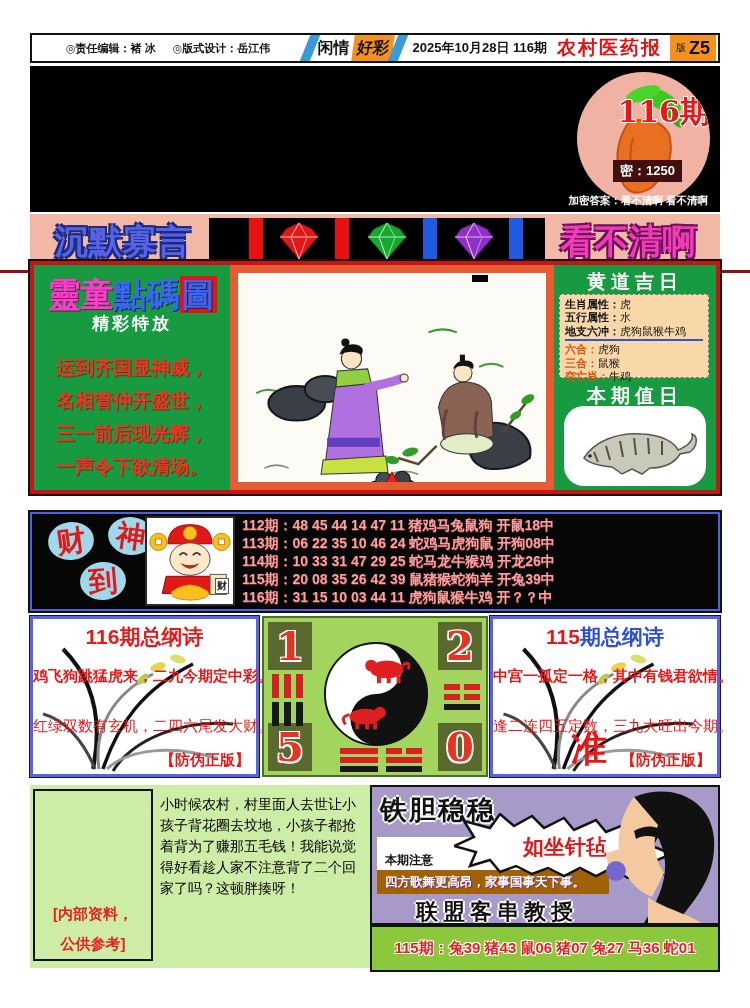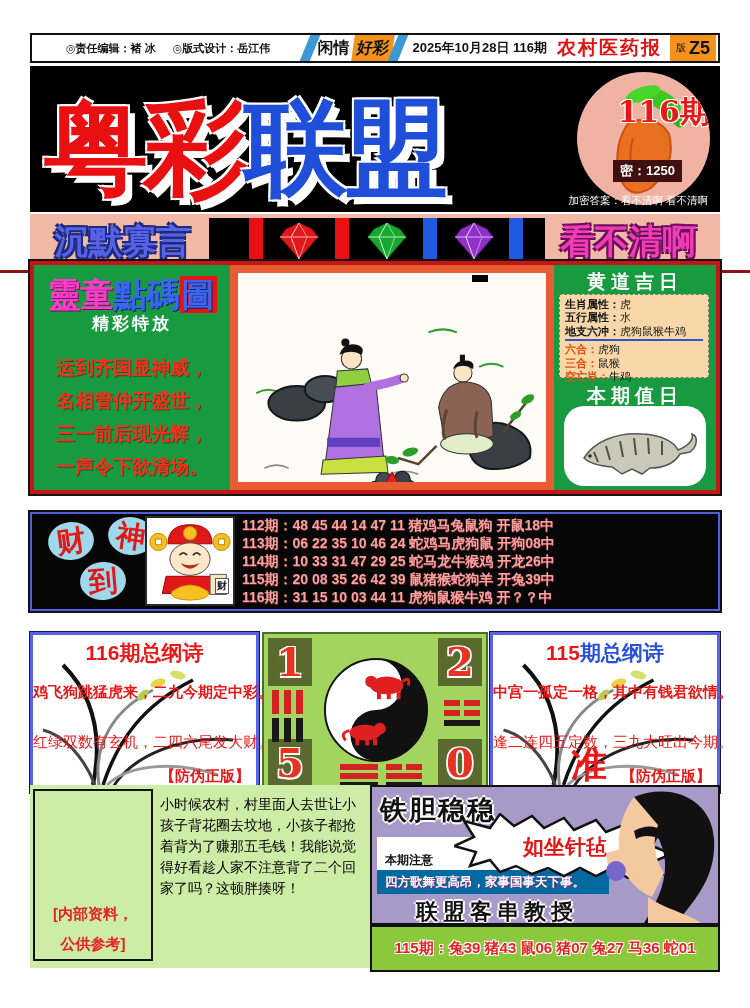--- a/index.html
+++ b/index.html
@@ -31,21 +31,21 @@
             letter-spacing:-4px;white-space:nowrap;
             text-shadow:-2px -2px 0 #fff,2px -2px 0 #fff,-2px 2px 0 #fff,2px 2px 0 #fff,7px 7px 0 #fff;}
   .t-red{color:#e81010;} .t-blue{color:#1f4fd8;}
   .m-circle{position:absolute;left:547px;top:6px;width:133px;height:133px;border-radius:50%;
             background:#f0b2a2;overflow:hidden;}
   .m-issue{position:absolute;left:0;top:20px;width:100%;text-align:right;font-size:30px;font-weight:bold;
            color:#e81818;font-family:"DejaVu Serif","Liberation Serif",serif;
            text-shadow:-1px -1px 0 #fff,1px -1px 0 #fff,-1px 1px 0 #fff,1px 1px 0 #fff;z-index:3;}
   .m-secret{position:absolute;left:36px;top:88px;background:#401010;color:#fff;font-size:13px;font-weight:bold;
             padding:2px 7px;z-index:3;white-space:nowrap;}
-  .m-note{position:absolute;right:12px;bottom:4px;color:#fff;font-size:10.5px;font-weight:normal;}
+  .m-note{position:absolute;right:12px;bottom:4px;color:#fff;font-size:10.5px;font-weight:bold;}
 
   
   .slogan-bar{top:214px;height:54px;background:#f2b8a6;}
   .sl-left{position:absolute;left:10px;top:0;width:165px;height:54px;line-height:54px;text-align:center;
            font-size:34px;font-weight:900;color:#5763e6;white-space:nowrap;
            text-shadow:-2px -2px 0 #1d2a7e,2px -2px 0 #1d2a7e,-2px 2px 0 #1d2a7e,2px 2px 0 #1d2a7e;}
   .sl-right{position:absolute;left:516px;top:0;width:165px;height:54px;line-height:54px;text-align:center;
             font-size:34px;font-weight:900;color:#f23cb4;white-space:nowrap;
             text-shadow:-2px -2px 0 #6e1060,2px -2px 0 #6e1060,-2px 2px 0 #6e1060,2px 2px 0 #6e1060;}
   .gembox{position:absolute;left:179px;top:4px;width:336px;height:46px;background:#000;}
@@ -78,21 +78,21 @@
 
   
   .caishen{top:512px;height:99px;background:#060606;border:2px solid #5060d8;box-shadow:0 0 0 2px #101010;}
   .cs-char{position:absolute;width:46px;height:38px;border-radius:50%;background:#9fd8ea;text-align:center;
            line-height:38px;font-size:29px;font-weight:900;color:#e01818;}
   .cs-img{position:absolute;left:113px;top:2px;width:90px;height:90px;background:#fff;border:2px solid #2a2a2a;box-sizing:border-box;}
   .cs-rows{position:absolute;left:210px;top:3px;color:#f8a2a2;font-size:14px;font-weight:bold;line-height:17.9px;white-space:nowrap;
            text-shadow:0.5px 0.5px 0 #702020;}
 
   
-  .poems{top:616px;height:161px;margin-top:16px;}
+  .poems{top:616px;height:161px;}
   .pbox{position:absolute;top:0;height:161px;background:#fff;border:3px solid #5763e6;box-sizing:border-box;box-shadow:0 0 0 1px #14144a;}
   .pbox .title{position:absolute;top:4px;width:100%;text-align:center;font-size:21px;font-weight:900;color:#e81818;z-index:2;white-space:nowrap;}
   .pbox .l1{position:absolute;top:48px;width:100%;text-align:center;font-size:15px;font-weight:bold;color:#e81818;z-index:2;white-space:nowrap;}
   .pbox .l2{position:absolute;top:98px;width:100%;text-align:center;font-size:15px;font-weight:normal;color:#e81818;z-index:2;white-space:nowrap;}
   .pbox .stamp{position:absolute;right:6px;bottom:4px;font-size:15px;font-weight:bold;color:#e81818;z-index:2;white-space:nowrap;}
   .pbox .zhun{position:absolute;left:78px;bottom:0px;font-size:36px;font-weight:900;color:#e81818;z-index:2;}
   .tnum{color:#e81818;} .trest{color:#2b50d8;}
   .board{position:absolute;left:232px;top:0;width:226px;height:161px;background:#a2d45e;border:2px solid #47702d;box-sizing:border-box;}
   .corner{position:absolute;width:44px;height:48px;background:#5a6a2e;text-align:center;line-height:48px;
           font-size:40px;font-weight:bold;color:#e63322;font-family:"DejaVu Serif","Liberation Serif",serif;
@@ -108,21 +108,21 @@
   .decode-badge span{font-size:26px;font-weight:900;color:#ff3cc0;line-height:32px;letter-spacing:2px;
                      text-shadow:-2px 0 0 #fff,2px 0 0 #fff,0 -2px 0 #fff,0 2px 0 #fff;}
   .decode-note{position:absolute;left:0;top:108px;width:100%;text-align:center;color:#e82020;font-size:15px;
                font-weight:bold;line-height:30px;white-space:nowrap;}
   .story{position:absolute;left:130px;top:9px;width:206px;font-size:14px;line-height:21px;color:#000;}
   .br-panel{position:absolute;left:340px;top:0;width:350px;height:140px;background:#a79ac9;border:2px solid #111;box-sizing:border-box;overflow:hidden;}
   .td-head{position:absolute;left:8px;top:5px;font-size:27px;font-weight:900;color:#111;letter-spacing:2px;
            text-shadow:-2px 0 0 #fff,2px 0 0 #fff,0 -2px 0 #fff,0 2px 0 #fff;}
   .td-white{position:absolute;left:5px;top:50px;width:228px;height:33px;background:#fff;}
   .td-attn{position:absolute;left:8px;bottom:1px;font-size:12px;font-weight:bold;color:#111;}
-  .td-band{position:absolute;left:5px;top:83px;width:232px;height:24px;background:#0369a1;color:#fff;
+  .td-band{position:absolute;left:5px;top:83px;width:232px;height:24px;background:#a16207;color:#fff;
            font-size:12.5px;font-weight:bold;line-height:24px;padding-left:8px;box-sizing:border-box;white-space:nowrap;
            text-shadow:1px 1px 0 #7a2a7a;}
   .td-prof{position:absolute;left:0px;top:110px;width:250px;text-align:center;font-size:22px;font-weight:900;color:#111;
            letter-spacing:5px;white-space:nowrap;text-shadow:-2px 0 0 #fff,2px 0 0 #fff,0 -2px 0 #fff,0 2px 0 #fff;}
   .footer-strip{position:absolute;left:340px;top:140px;width:350px;height:47px;background:#8cc83c;border:2px solid #111;
                 box-sizing:border-box;text-align:center;line-height:42px;font-size:15px;font-weight:bold;color:#e62222;
                 white-space:nowrap;text-shadow:-1px -1px 0 #fff,1px -1px 0 #fff,-1px 1px 0 #fff,1px 1px 0 #fff;}
 </style>
 </head>
 <body>
@@ -142,21 +142,20 @@
     </div>
     <div class="hb-date">2025年10月28日  116期</div>
     <div class="hb-paper">农村医药报</div>
     <div class="hb-ed">
       <span class="v">版</span>
       <span class="z">Z5</span>
     </div>
   </div>
 
   <div class="sec masthead">
-    <div class="bigtitle"><span class="t-red">粤彩</span><span class="t-blue">联盟</span></div>
     <div class="m-circle">
       <svg class="abs" style="left:0;top:0;" width="133" height="133" viewBox="0 0 133 133">
         <ellipse cx="84" cy="28" rx="22" ry="9" fill="#3cc81e" transform="rotate(28 84 28)"></ellipse>
         <ellipse cx="66" cy="22" rx="18" ry="7" fill="#49d62a" transform="rotate(-18 66 22)"></ellipse>
         <ellipse cx="96" cy="42" rx="16" ry="6" fill="#2fb214" transform="rotate(55 96 42)"></ellipse>
         <path d="M52,50 Q80,42 92,62 Q100,92 74,116 Q50,130 42,102 Q36,72 52,50 Z" fill="#e87020" stroke="#c85010" stroke-width="2"></path>
         <path d="M56,66 Q50,88 58,104" fill="none" stroke="#c85010" stroke-width="2"></path>
       </svg>
       <div class="m-issue">116期</div>
       <div class="m-secret">密：1250</div>

